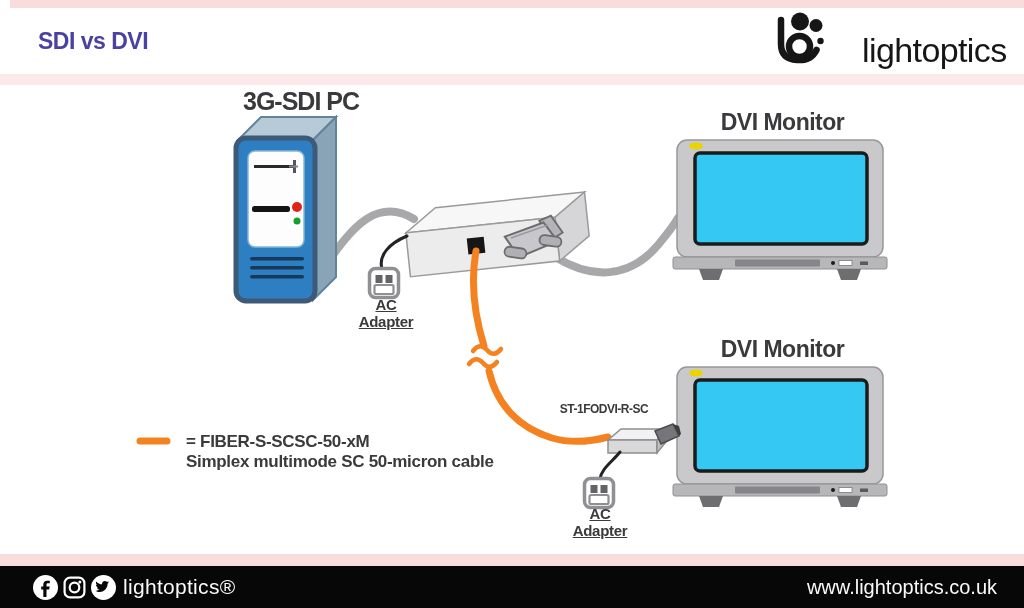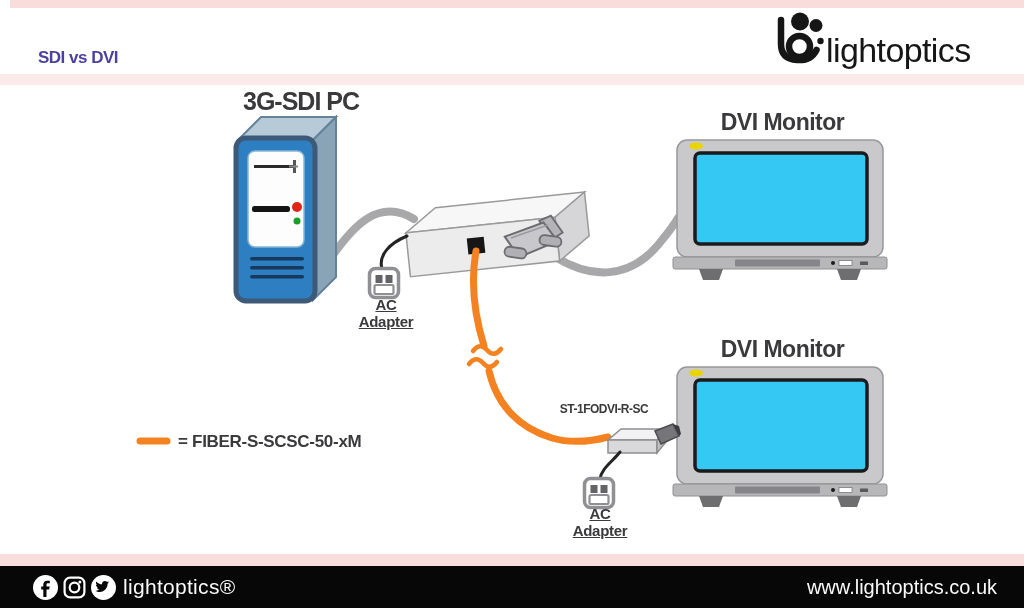--- a/index.html
+++ b/index.html
@@ -4,41 +4,41 @@
 <style>
   html,body{margin:0;padding:0;}
   body{width:1024px;height:608px;position:relative;font-family:"Liberation Sans",sans-serif;background:#ffffff;overflow:hidden;}
 
   
   #top-strip{position:absolute;left:10px;right:0;top:0;height:8px;background:#f9dcdc;}
   #sep-strip{position:absolute;left:0;right:0;top:74px;height:11px;background:#fceaea;}
   #bottom-strip{position:absolute;left:0;right:0;top:554px;height:12px;background:#f9dddd;}
 
   
-  #page-title{position:absolute;left:38px;top:28px;font-size:17px;font-weight:bold;letter-spacing:-0.5px;color:#4a41a0;margin-top:20px;}
+  #page-title{position:absolute;left:38px;top:28px;font-size:23px;font-weight:bold;letter-spacing:-0.5px;color:#4a41a0;}
   #logo{position:absolute;left:774px;top:8px;width:246px;height:62px;}
   #logo svg{position:absolute;left:0;top:0;}
   #logo .logo-text{position:absolute;left:52px;top:23px;font-size:34px;letter-spacing:-0.6px;color:#161616;white-space:nowrap;}
-  .logo-light{font-weight:400;}
+  .logo-light{font-weight:400;margin-left:36px;}
   .logo-bold{font-weight:400;}
 
   
   #diagram{position:absolute;left:0;top:85px;width:1024px;height:469px;}
   #diagram svg.art{position:absolute;left:0;top:0;}
   .dlabel{position:absolute;font-weight:bold;color:#3a3a3c;text-align:center;letter-spacing:-0.6px;line-height:1.05;white-space:nowrap;}
   #pc-label{left:237px;top:3px;width:128px;font-size:25px;letter-spacing:-1px;}
   #converter-label{left:415px;top:107px;width:210px;font-size:22px;letter-spacing:-0.8px;}
   #monitor-top-label{left:700px;top:25px;width:165px;font-size:23px;letter-spacing:-0.5px;}
   #monitor-bottom-label{left:700px;top:252px;width:165px;font-size:23px;letter-spacing:-0.5px;}
   #receiver-label{left:530px;top:318px;width:148px;font-size:12px;letter-spacing:-0.5px;}
   .ac-label{font-size:15px;line-height:16.5px;letter-spacing:-0.3px;text-decoration:underline;}
   #ac-label-1{left:336px;top:212px;width:100px;}
   #ac-label-2{left:550px;top:421px;width:100px;}
   #legend-text{left:178px;top:347px;text-align:left;font-size:17px;line-height:20px;letter-spacing:-0.3px;}
-  #legend-text div{white-space:nowrap;}
+  #legend-text div{white-space:nowrap;margin-left:8px;}
 
   
   #footer{position:absolute;left:0;top:566px;width:1024px;height:42px;background:#070707;}
   #social{position:absolute;left:33px;top:0;height:42px;display:flex;align-items:center;gap:4px;}
   #social svg{display:block;}
   #brand{position:absolute;left:123px;top:0;height:42px;display:flex;align-items:center;font-size:21px;letter-spacing:0.3px;color:#fafafa;}
   #website{position:absolute;right:27px;top:0;height:42px;display:flex;align-items:center;font-size:20px;color:#fafafa;}
 </style>
 </head>
 <body>
@@ -159,20 +159,21 @@
   <div class="dlabel ac-label" id="ac-label-1">
     <div>AC</div>
     <div>Adapter</div>
   </div>
   <div class="dlabel ac-label" id="ac-label-2">
     <div>AC</div>
     <div>Adapter</div>
   </div>
   <div class="dlabel" id="legend-text">
     <div>= FIBER-S-SCSC-50-xM</div>
+    <div>Simplex multimode SC 50-micron cable</div>
   </div>
 </div>
 
 <div id="footer">
   <div id="social">
     <svg width="25" height="25" viewBox="0 0 25 25" role="img" aria-label="facebook">
       <circle cx="12.5" cy="12.5" r="12.5" fill="#ffffff"></circle>
       <path d="M16.8,8.3 h-2 c-0.7,0 -1.3,0.5 -1.3,1.4 v1.8 h3.2 l-0.5,3 h-2.7 v7.3 q-0.7,0.2 -1.6,0.2 q-0.9,0 -1.6,-0.2 v-7.3 h-2.1 v-3 h2.1 v-2 c0,-2.2 1.4,-3.8 3.7,-3.8 h2.8 z" fill="#070707"></path>
     </svg>
     <svg width="25" height="25" viewBox="0 0 25 25" role="img" aria-label="instagram">

